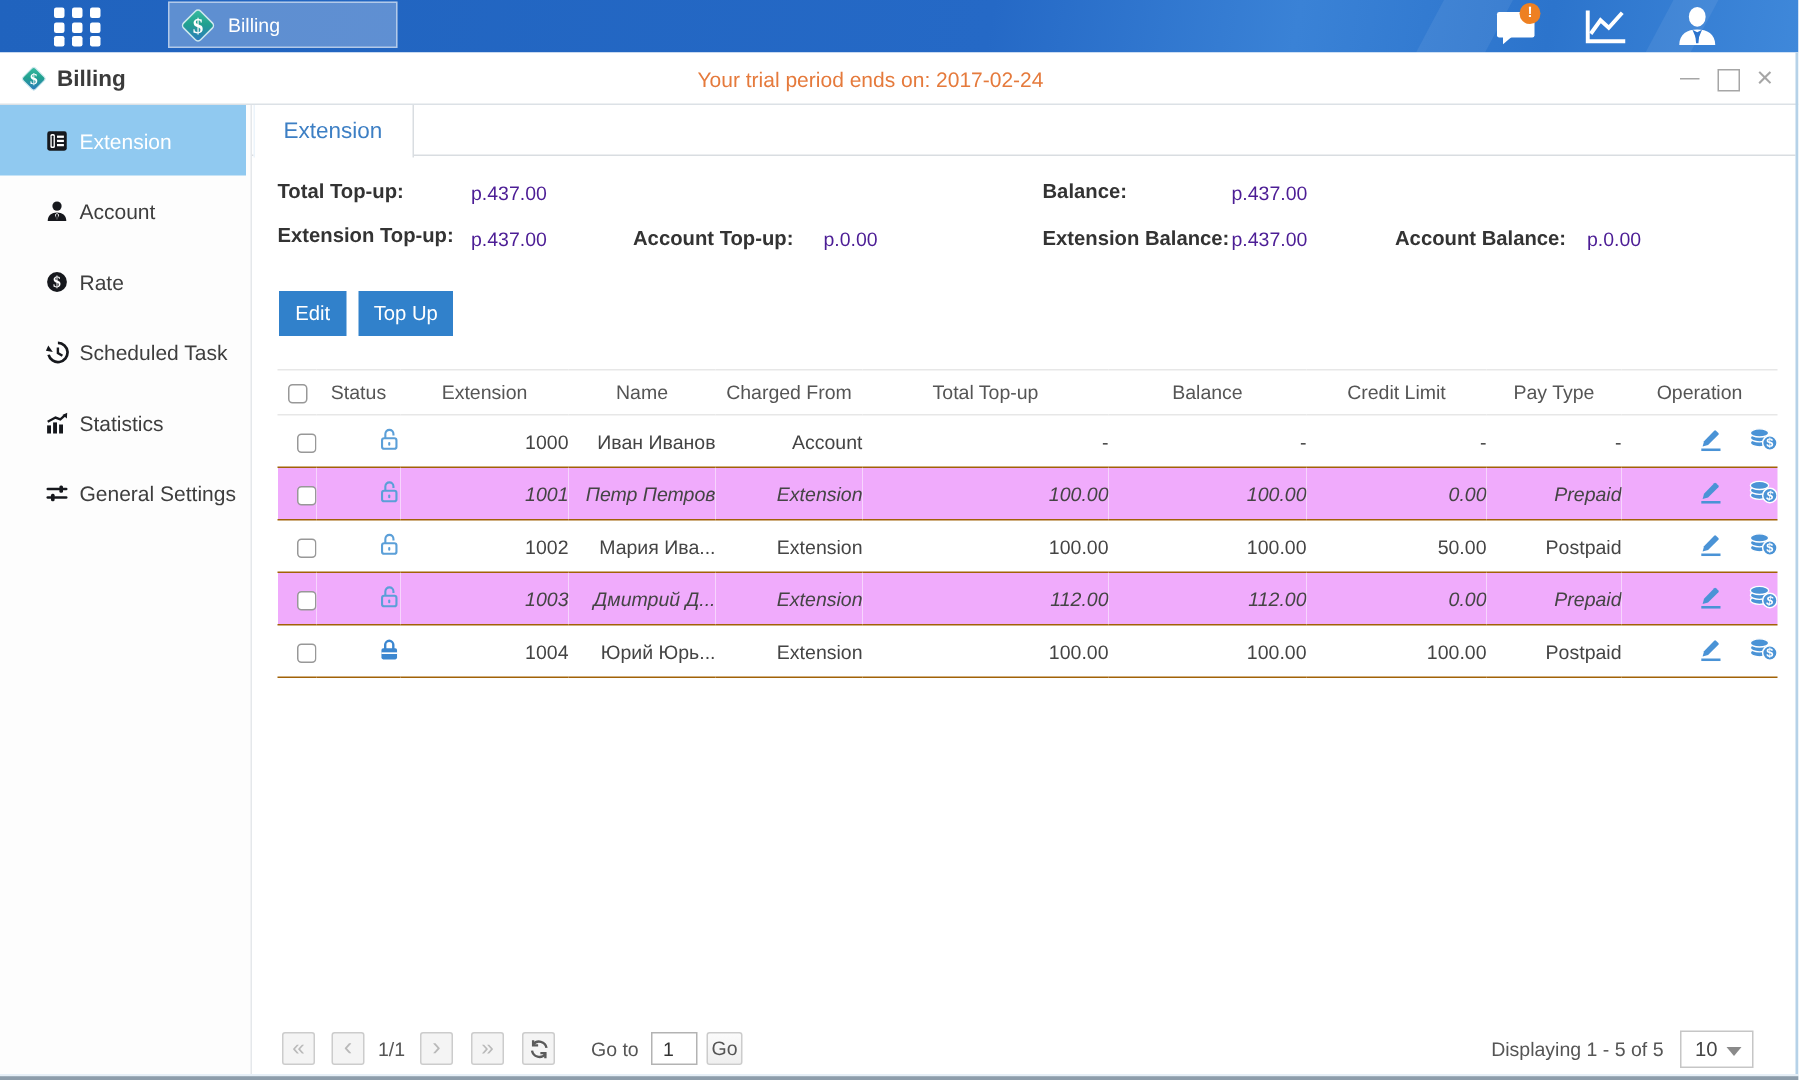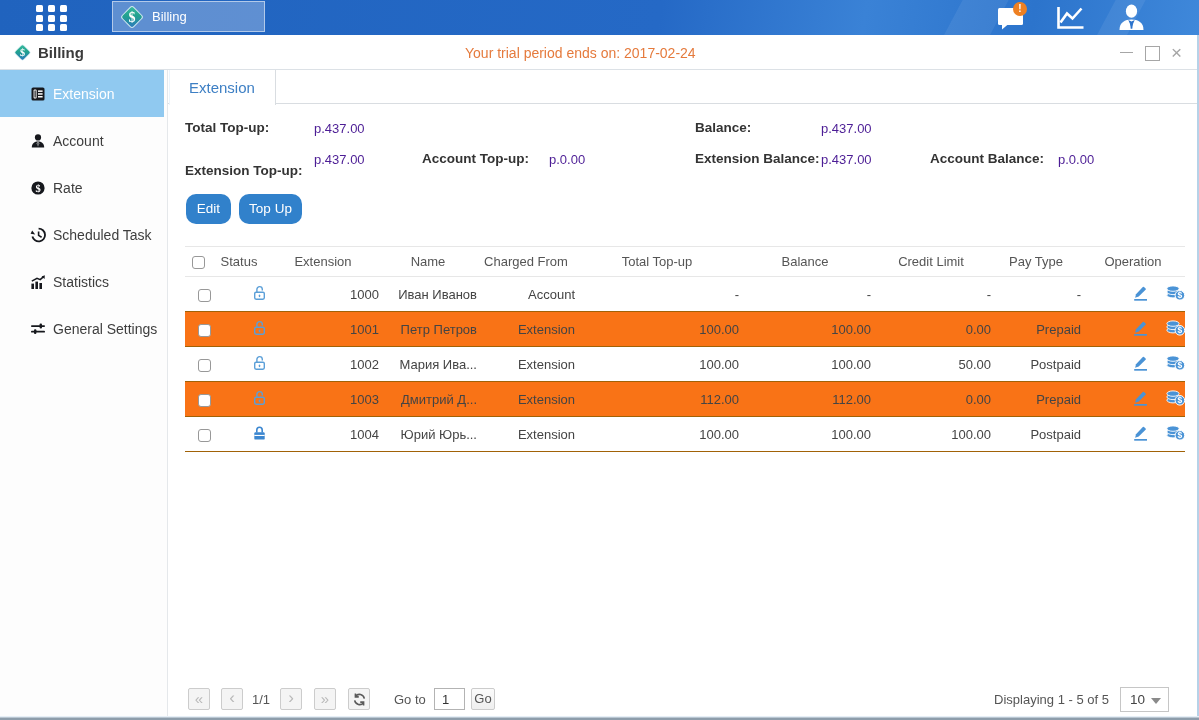--- a/index.html
+++ b/index.html
@@ -47,33 +47,33 @@
 
 .main { position:absolute; left:168px; top:70px; width:1029px; height:647px; background:#fff; }
 .tabstrip { position:absolute; left:0; top:0; width:1029px; height:34px; border-bottom:1px solid #d9dde1; }
 .tab-active { position:absolute; left:1px; top:0; height:35px; width:107px; background:#fff;
   border-right:1px solid #d9dde1; border-left:1px solid #ecf4fb; display:flex; align-items:center;
   padding-left:19px; font-size:15px; color:#3d7fc4; cursor:pointer; }
 .content { position:absolute; left:0; top:34px; width:1029px; height:613px; }
 .lbl { position:absolute; font-size:13.5px; font-weight:bold; color:#333; white-space:nowrap; }
 .val { position:absolute; font-size:13px; color:#4c1d95; white-space:nowrap; }
 .btn { position:absolute; top:90px; height:30px; background:#3181cb; color:#fff; font-size:13.5px;
-  border:none; border-radius:10px; line-height:30px; text-align:center; cursor:pointer;
+  border:none; border-radius:0; line-height:30px; text-align:center; cursor:pointer;
   font-family:"Liberation Sans",sans-serif; }
 .btn-edit { left:18px; width:45px; }
 .btn-topup { left:71px; width:63px; }
 
 
 table.grid { position:absolute; left:17px; top:142px; width:1000px; border-collapse:collapse;
   table-layout:fixed; font-size:13px; color:#444; }
 .grid th { height:30px; font-weight:normal; color:#555; border-top:1px solid #e7e7e7;
   border-bottom:1px solid #e7e7e7; text-align:center; font-size:13px; }
 .grid td { height:35px; text-align:right; border-bottom:1px solid #a16207; overflow:hidden;
   white-space:nowrap; }
-.grid tr.alt td { background:#f97316; }
+.grid tr.alt td { background:#f0abfc;font-style:italic; }
 .cbx { display:inline-block; width:13px; height:13px; border:1px solid #989898; border-radius:3px;
   background:#fff; vertical-align:middle; cursor:pointer; }
 .op-ico { display:inline-block; vertical-align:middle; cursor:pointer; }
 .op-ico + .op-ico { margin-left:17px; }
 td[data-name="operation-cell"] { padding-left:10px; }
 
 
 .pagination { position:absolute; left:17px; top:583px; width:1000px; height:26px; font-size:13px; color:#555; }
 .pg-btn { position:absolute; top:1px; width:22px; height:22px; background:#f4f4f4;
   border:1px solid #cccccc; border-radius:2px; text-align:center; line-height:19px;
@@ -229,21 +229,21 @@
       <div class="tab-active" data-name="tab-extension">
         <span data-name="tab-label">Extension</span>
       </div>
     </div>
     <div class="content" data-name="content-area">
       <div data-name="billing-summary">
         <span class="lbl" style="left:17px;top:16px;" data-name="summary-label">Total Top-up:</span>
         <span class="val" style="left:146px;top:17px;" data-name="summary-value">p.437.00</span>
         <span class="lbl" style="left:527px;top:16px;" data-name="summary-label">Balance:</span>
         <span class="val" style="left:653px;top:17px;" data-name="summary-value">p.437.00</span>
-        <span class="lbl" style="left:17px;top:59px;text-align:right;" data-name="summary-label">Extension Top-up:</span>
+        <span class="lbl" style="left:17px;top:45px;text-align:right;" data-name="summary-label">Extension Top-up:</span>
         <span class="val" style="left:146px;top:48px;" data-name="summary-value">p.437.00</span>
         <span class="lbl" style="left:254px;top:47px;" data-name="summary-label">Account Top-up:</span>
         <span class="val" style="left:381px;top:48px;" data-name="summary-value">p.0.00</span>
         <span class="lbl" style="left:527px;top:47px;" data-name="summary-label">Extension Balance:</span>
         <span class="val" style="left:653px;top:48px;" data-name="summary-value">p.437.00</span>
         <span class="lbl" style="left:762px;top:47px;" data-name="summary-label">Account Balance:</span>
         <span class="val" style="left:890px;top:48px;" data-name="summary-value">p.0.00</span>
       </div>
       <button class="btn btn-edit" data-name="edit-button">Edit</button>
       <button class="btn btn-topup" data-name="top-up-button">Top Up</button>

